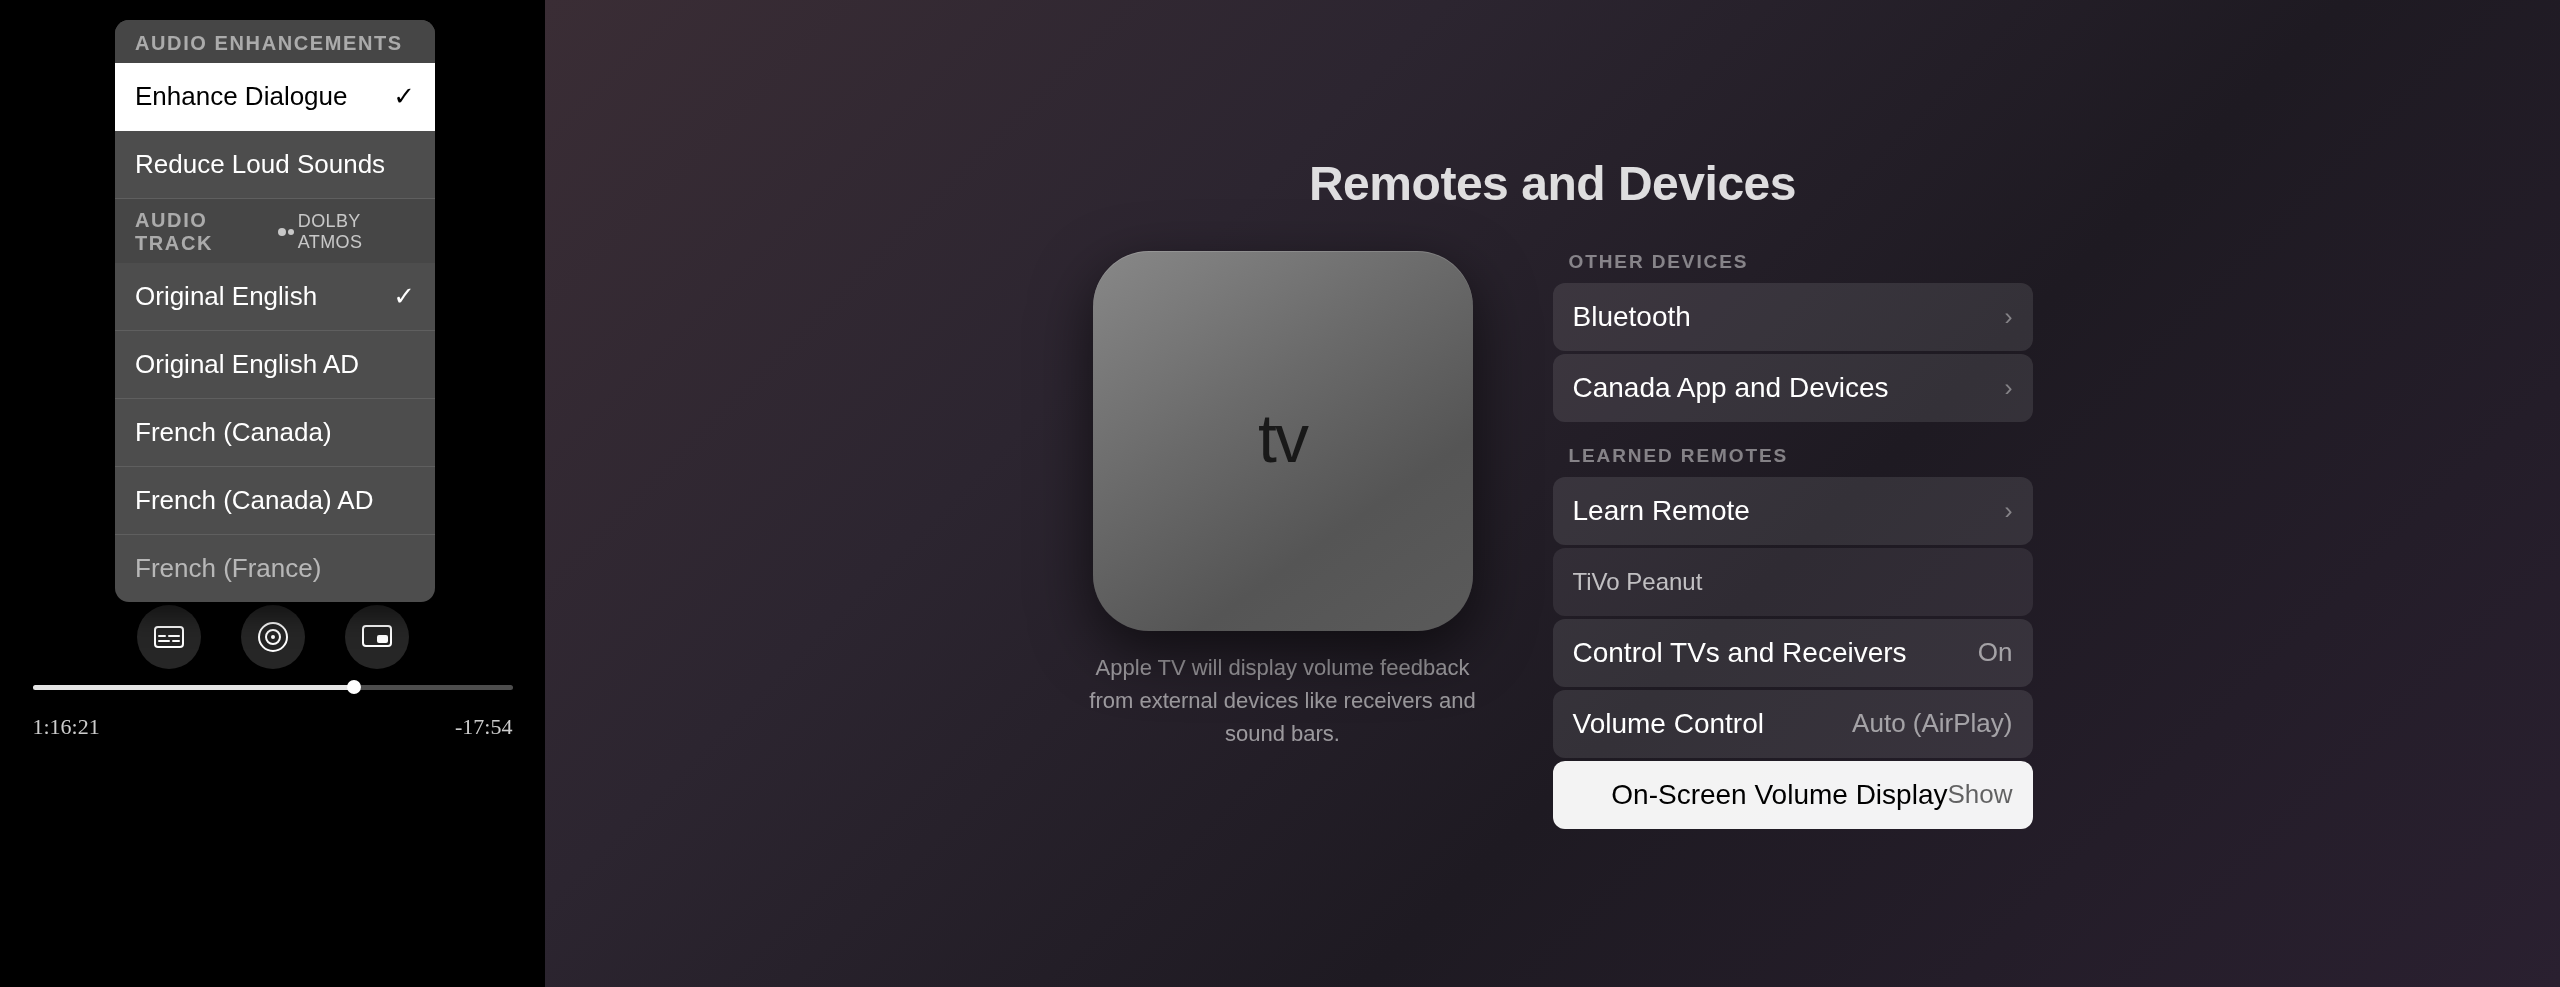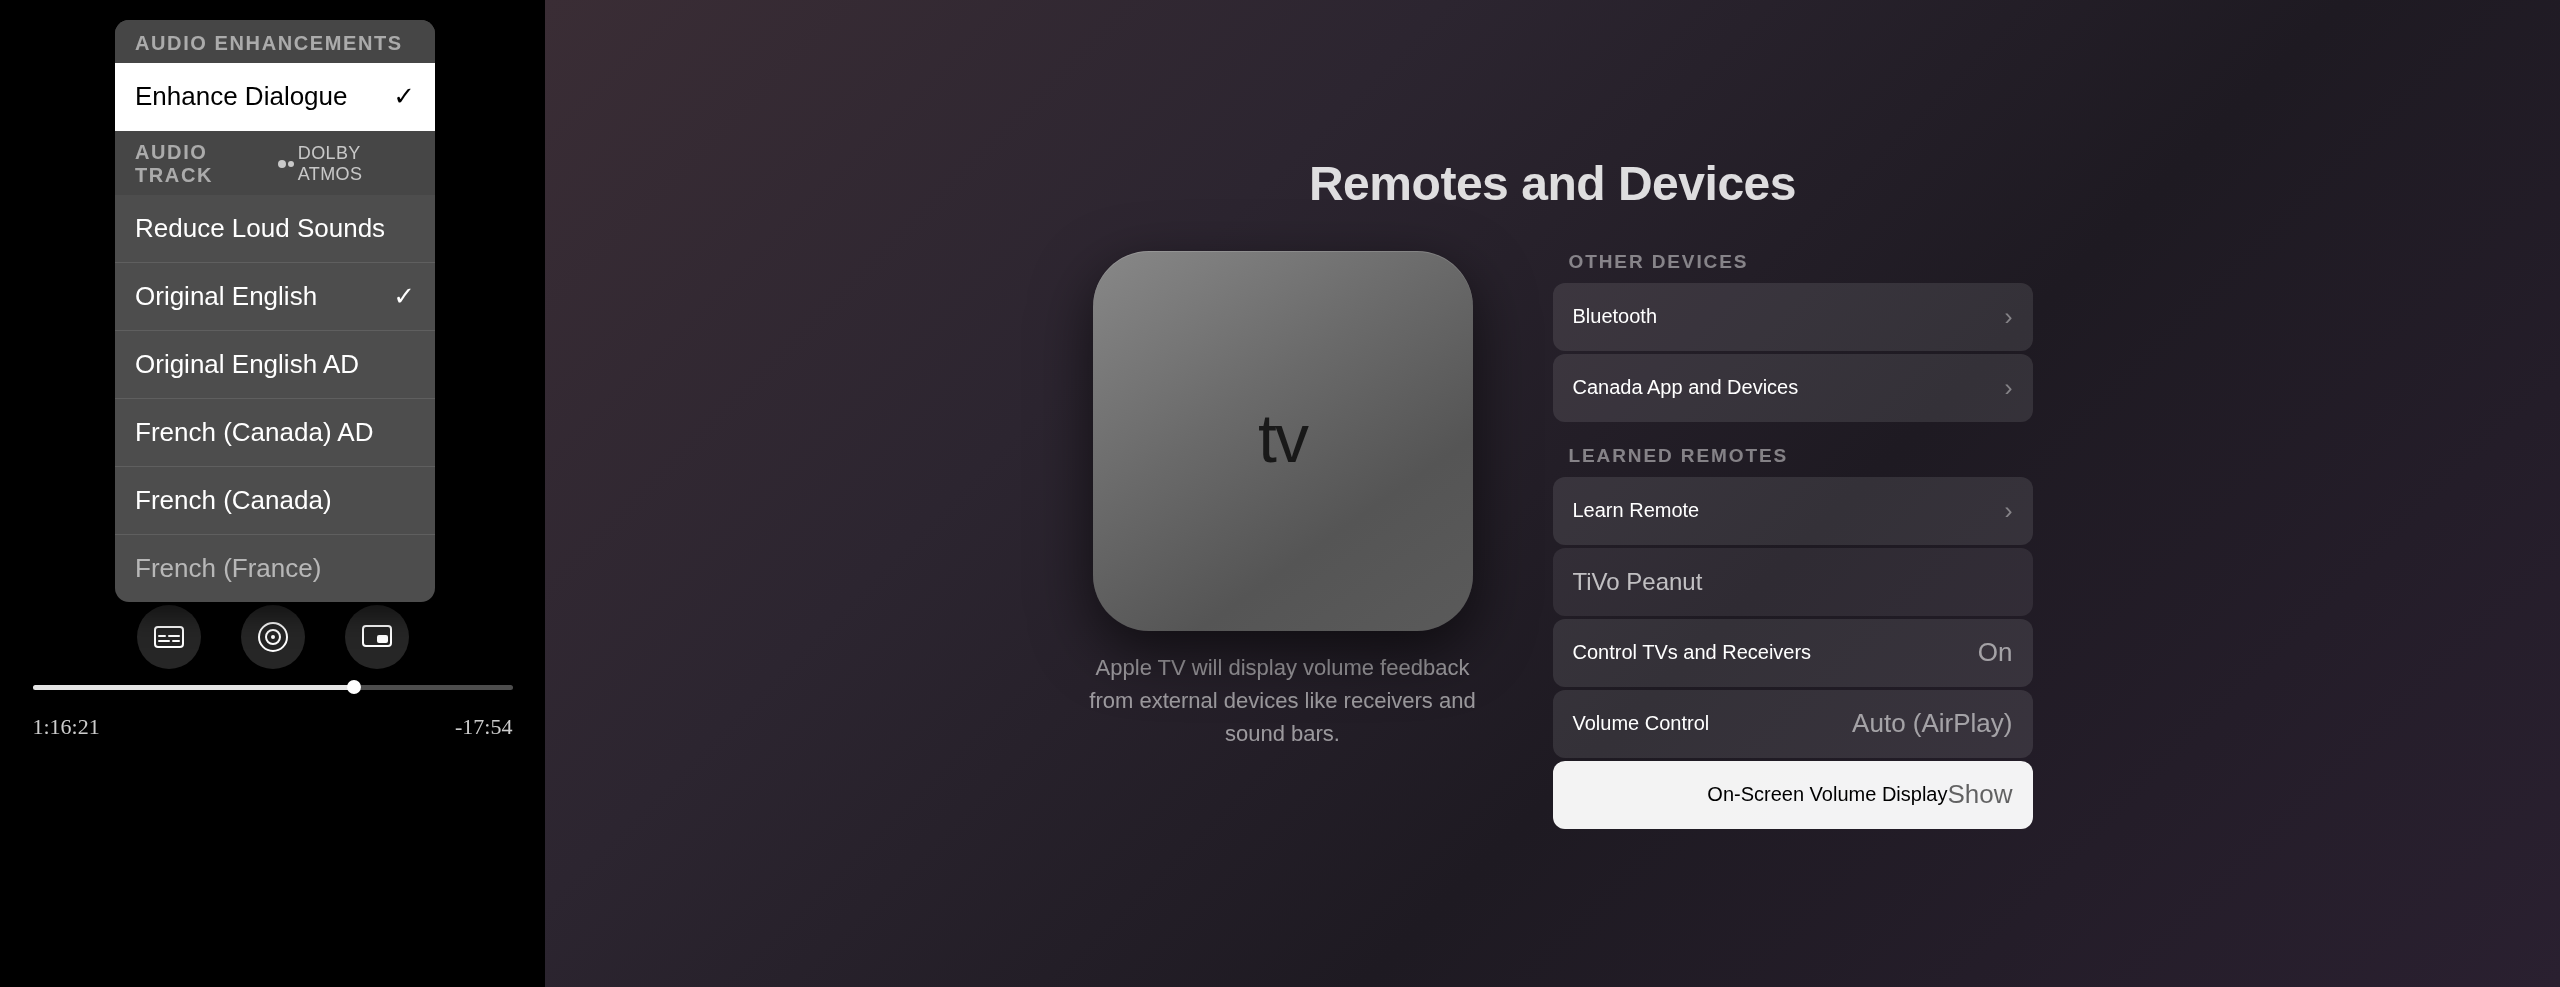--- a/index.html
+++ b/index.html
@@ -318,21 +318,21 @@
       cursor: pointer;
       min-height: 68px;
     }
 
     .settings-row.highlighted {
       background: rgba(255,255,255,0.95);
       justify-content: flex-end;
     }
 
     .settings-row-label {
-      font-size: 20px;
+      font-size: 28px;
       font-weight: 400;
       color: #fff;
     }
 
     .settings-row.highlighted .settings-row-label {
       color: #000;
     }
 
     .settings-row-value {
       font-size: 26px;
@@ -368,52 +368,52 @@
 
 <div class="left-panel">
 
   <div class="dropdown-menu">
 
     <div class="menu-section-header">AUDIO ENHANCEMENTS</div>
 
     <div class="menu-item highlighted">
       <span>Enhance Dialogue</span>
       <span class="checkmark">✓</span>
+    </div>
+
+    <div class="menu-item">
+      <span>Reduce Loud Sounds</span>
     </div>
 
     <div class="menu-item section-divider">
       <span>AUDIO TRACK</span>
       <div class="dolby-badge">
         <div class="dolby-dots">
           <div class="dolby-dot"></div>
           <div class="dolby-dot small"></div>
         </div>
         <span>Dolby Atmos</span>
       </div>
     </div>
 
     <div class="menu-item">
-      <span>Reduce Loud Sounds</span>
-    </div>
-
-    <div class="menu-item">
       <span>Original English</span>
       <span class="checkmark">✓</span>
     </div>
 
     <div class="menu-item">
       <span>Original English AD</span>
     </div>
 
     <div class="menu-item">
+      <span>French (Canada)</span>
+    </div>
+
+    <div class="menu-item">
       <span>French (Canada) AD</span>
-    </div>
-
-    <div class="menu-item">
-      <span>French (Canada)</span>
     </div>
 
     <div class="menu-item faded">
       <span>French (France)</span>
     </div>
 
   </div>
 
   <div class="bottom-controls">
     <div class="playback-controls">

